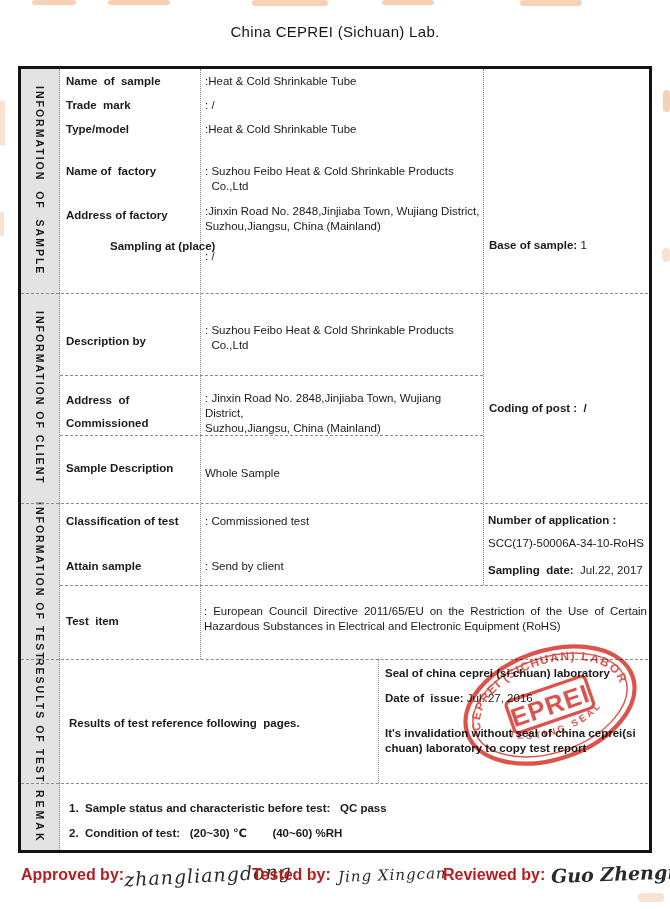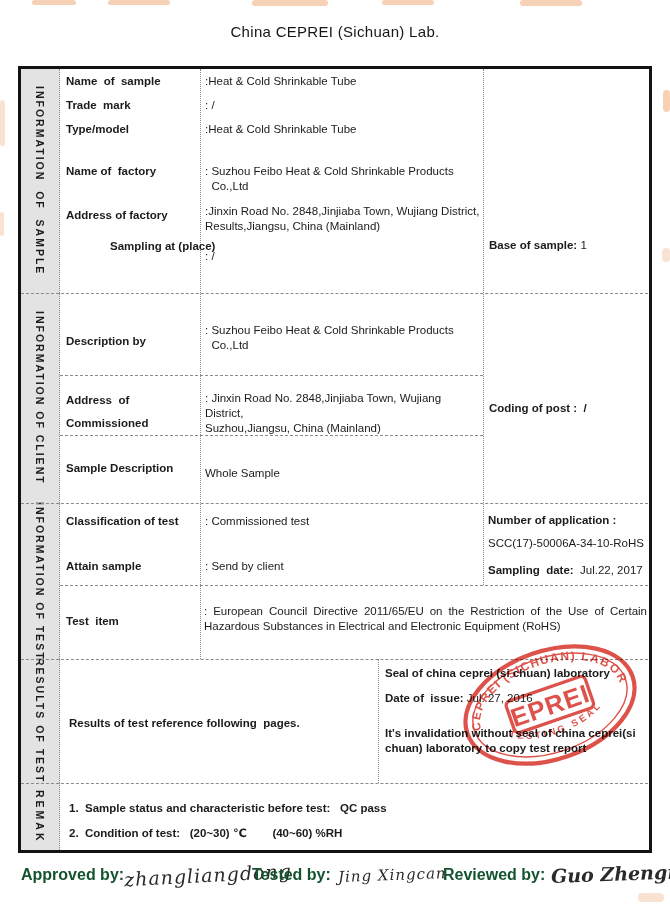--- a/index.html
+++ b/index.html
@@ -24,21 +24,21 @@
     display:flex; align-items:center; justify-content:center;
   }
   .sidebar-text {
     writing-mode:vertical-rl; text-orientation:mixed;
     font-weight:bold; font-size:10.5px; letter-spacing:2px; color:#1b1b1b;
     white-space:pre;
   }
   .hdash { position:absolute; height:0; border-top:1px dashed #8a8a8a; }
   .vdot  { position:absolute; width:0;  border-left:1px dotted #8a8a8a; }
   .justify { text-align:justify; }
-  .footer-label { font-weight:bold; font-size:16px; color:#14532d; }
+  .footer-label { font-weight:bold; font-size:16px; color:#b91c1c; }
   .sig {
     font-family:"DejaVu Serif","Liberation Serif",serif;
     font-style:italic; color:#2a2a2a; white-space:nowrap;
   }
   .sig-1 { font-size:19px; transform:rotate(-3deg); letter-spacing:1px; }
   .sig-2 { font-size:15px; transform:rotate(-2deg); letter-spacing:1px; }
   .sig-3 { font-size:19px; font-weight:bold; transform:rotate(-2deg); }
   .artifact { position:absolute; background:rgba(238,152,92,.45); border-radius:4px; }
   .artifact.faint { background:rgba(238,152,92,.28); }
   .seal-svg { position:absolute; left:455px; top:640px; mix-blend-mode:multiply; opacity:.88; }
@@ -100,21 +100,21 @@
 
   <div class="abs lbl" style="left:66px;top:122px;width:130px;">Type/model</div>
   <div class="abs val" style="left:205px;top:122px;width:272px;">:Heat &amp; Cold Shrinkable Tube</div>
 
   <div class="abs lbl" style="left:66px;top:164px;width:130px;">Name of  factory</div>
   <div class="abs val" style="left:205px;top:164px;width:272px;">: Suzhou Feibo Heat &amp; Cold Shrinkable Products
   Co.,Ltd</div>
 
   <div class="abs lbl" style="left:66px;top:208px;width:130px;">Address of factory</div>
   <div class="abs val" style="left:205px;top:204px;width:276px;">:Jinxin Road No. 2848,Jinjiaba Town, Wujiang District,
-Results,Jiangsu, China (Mainland)</div>
+Suzhou,Jiangsu, China (Mainland)</div>
 
   <div class="abs lbl" style="left:66px;top:239px;width:130px;margin-left:44px;">Sampling at (place)</div>
   <div class="abs val" style="left:205px;top:249px;width:272px;">: /</div>
 
 
   <div class="abs" style="left:489px;top:235px;width:158px;"><span class="lbl">Base of sample:</span><span class="val"> </span><span class="val">1</span></div>
 
   <div class="abs lbl" style="left:66px;top:334px;width:130px;">Description by</div>
   <div class="abs val" style="left:205px;top:323px;width:276px;">: Suzhou Feibo Heat &amp; Cold Shrinkable Products
   Co.,Ltd</div>

